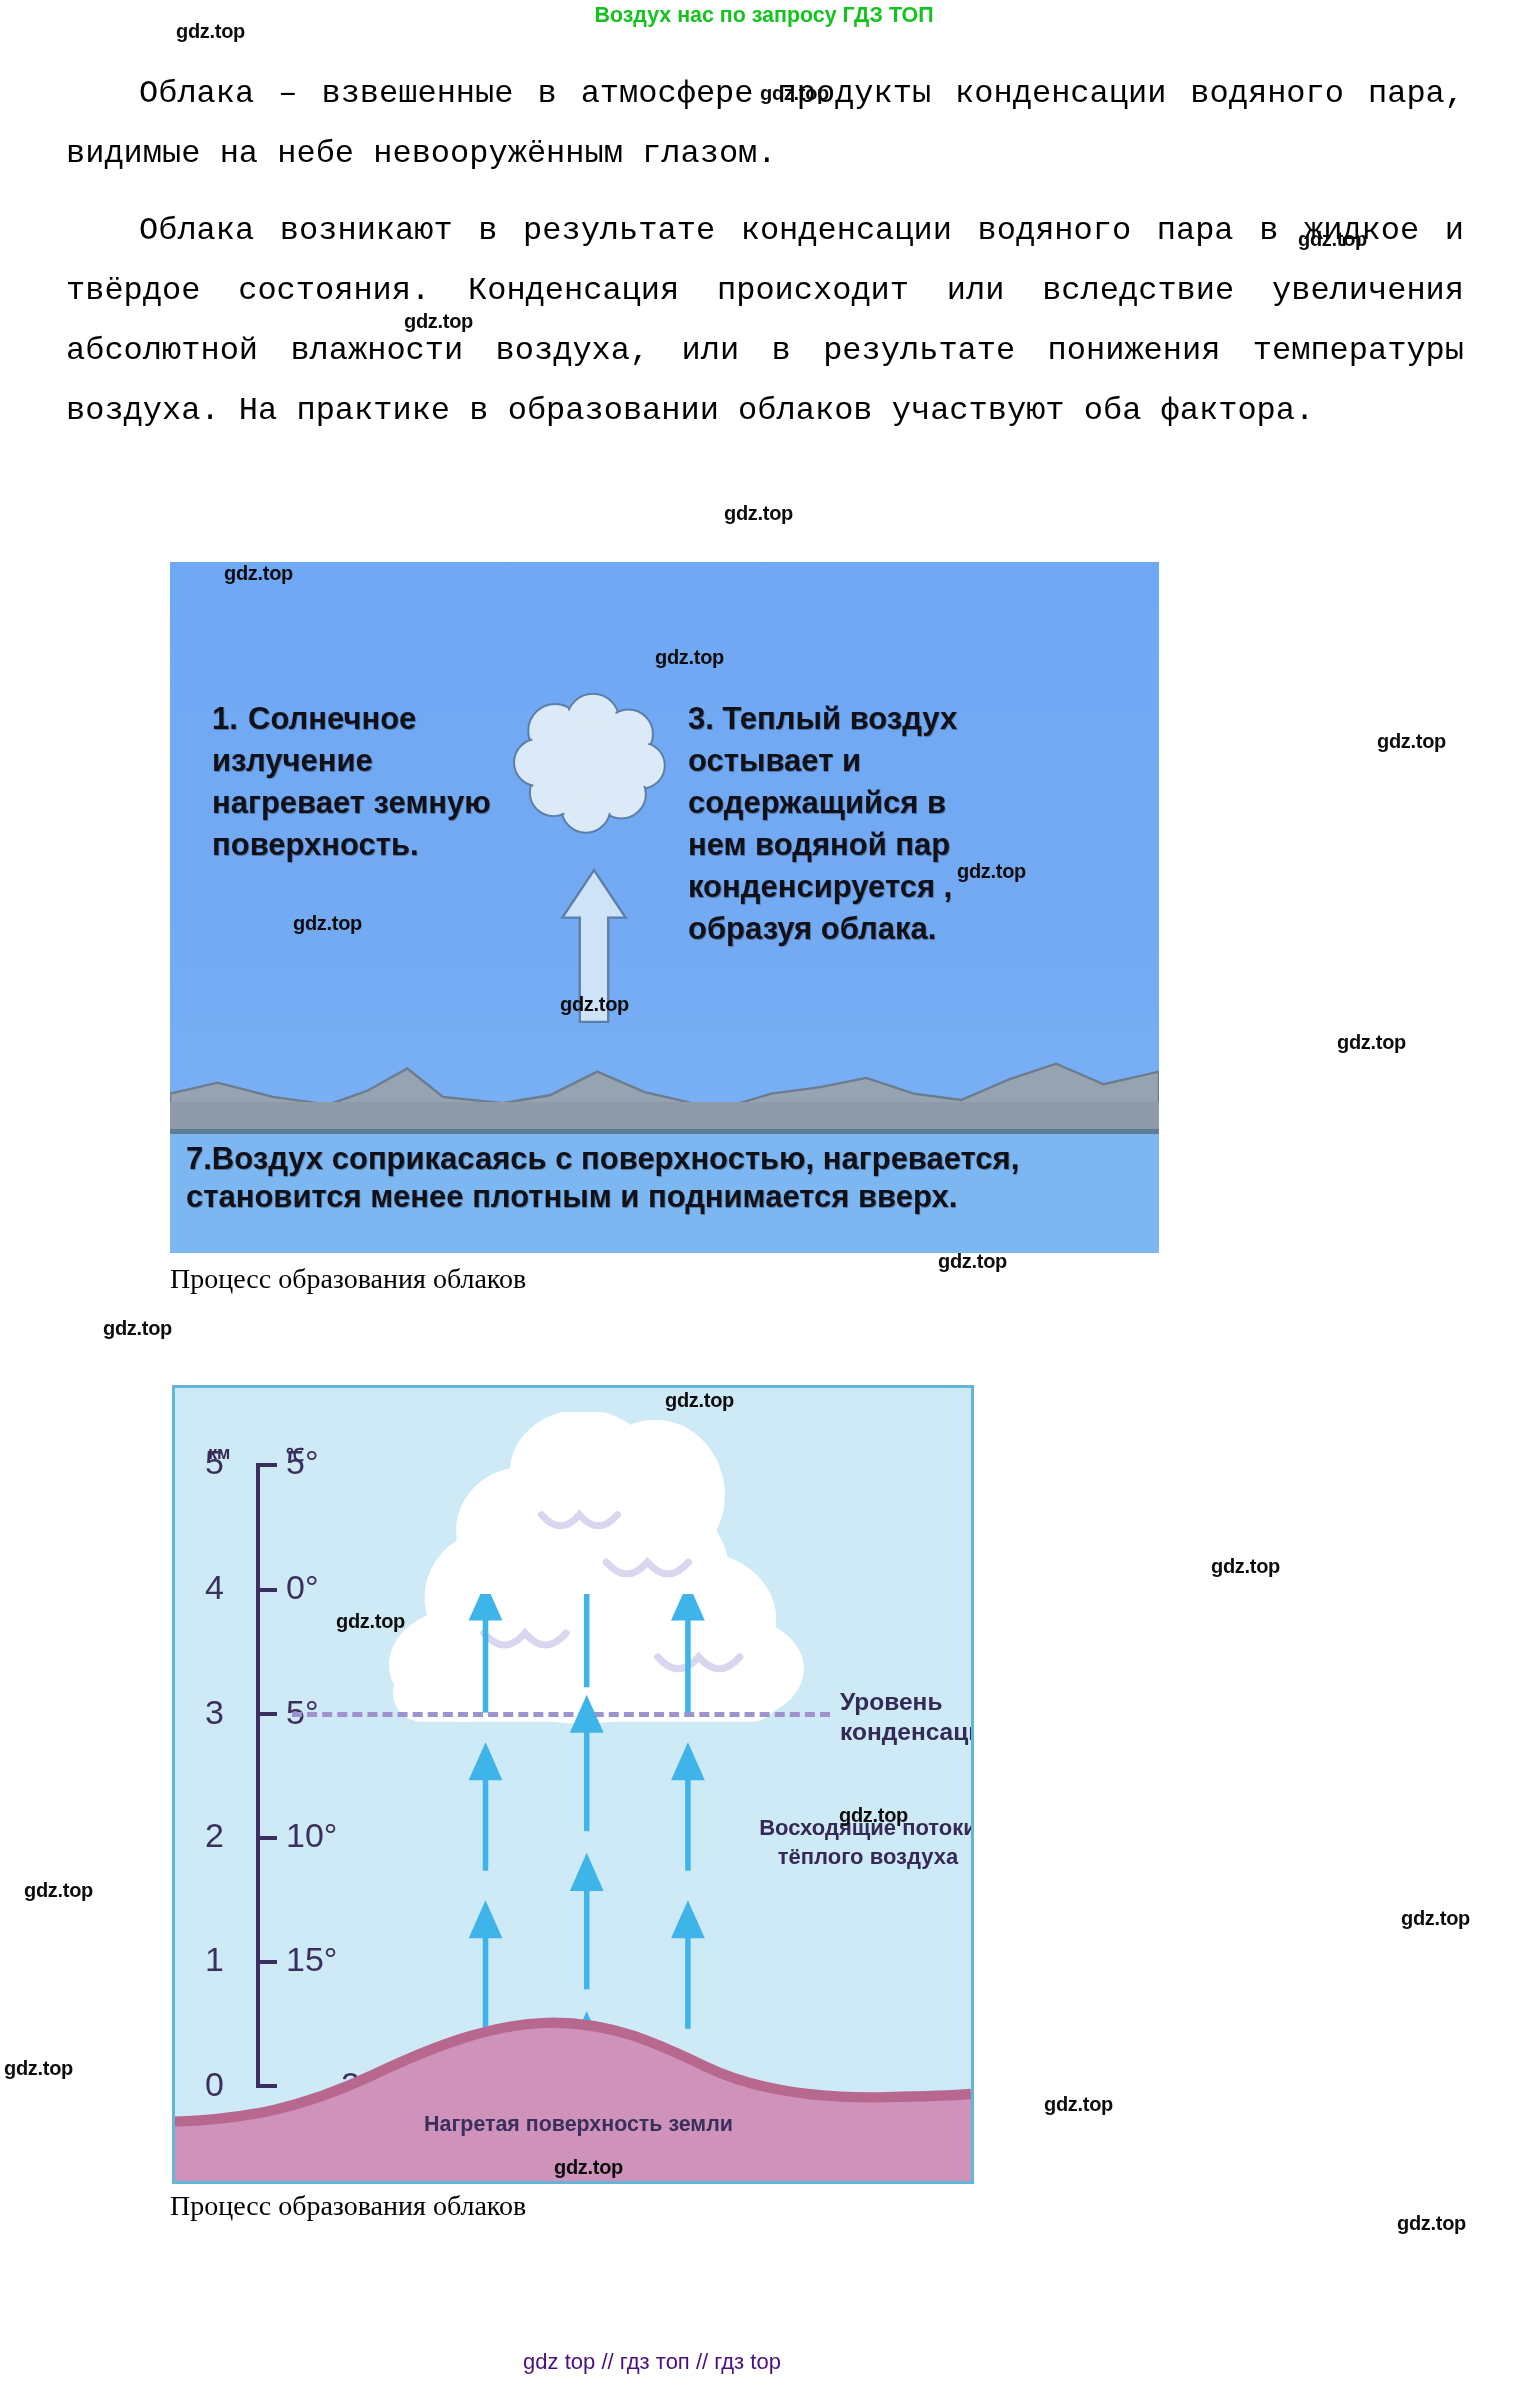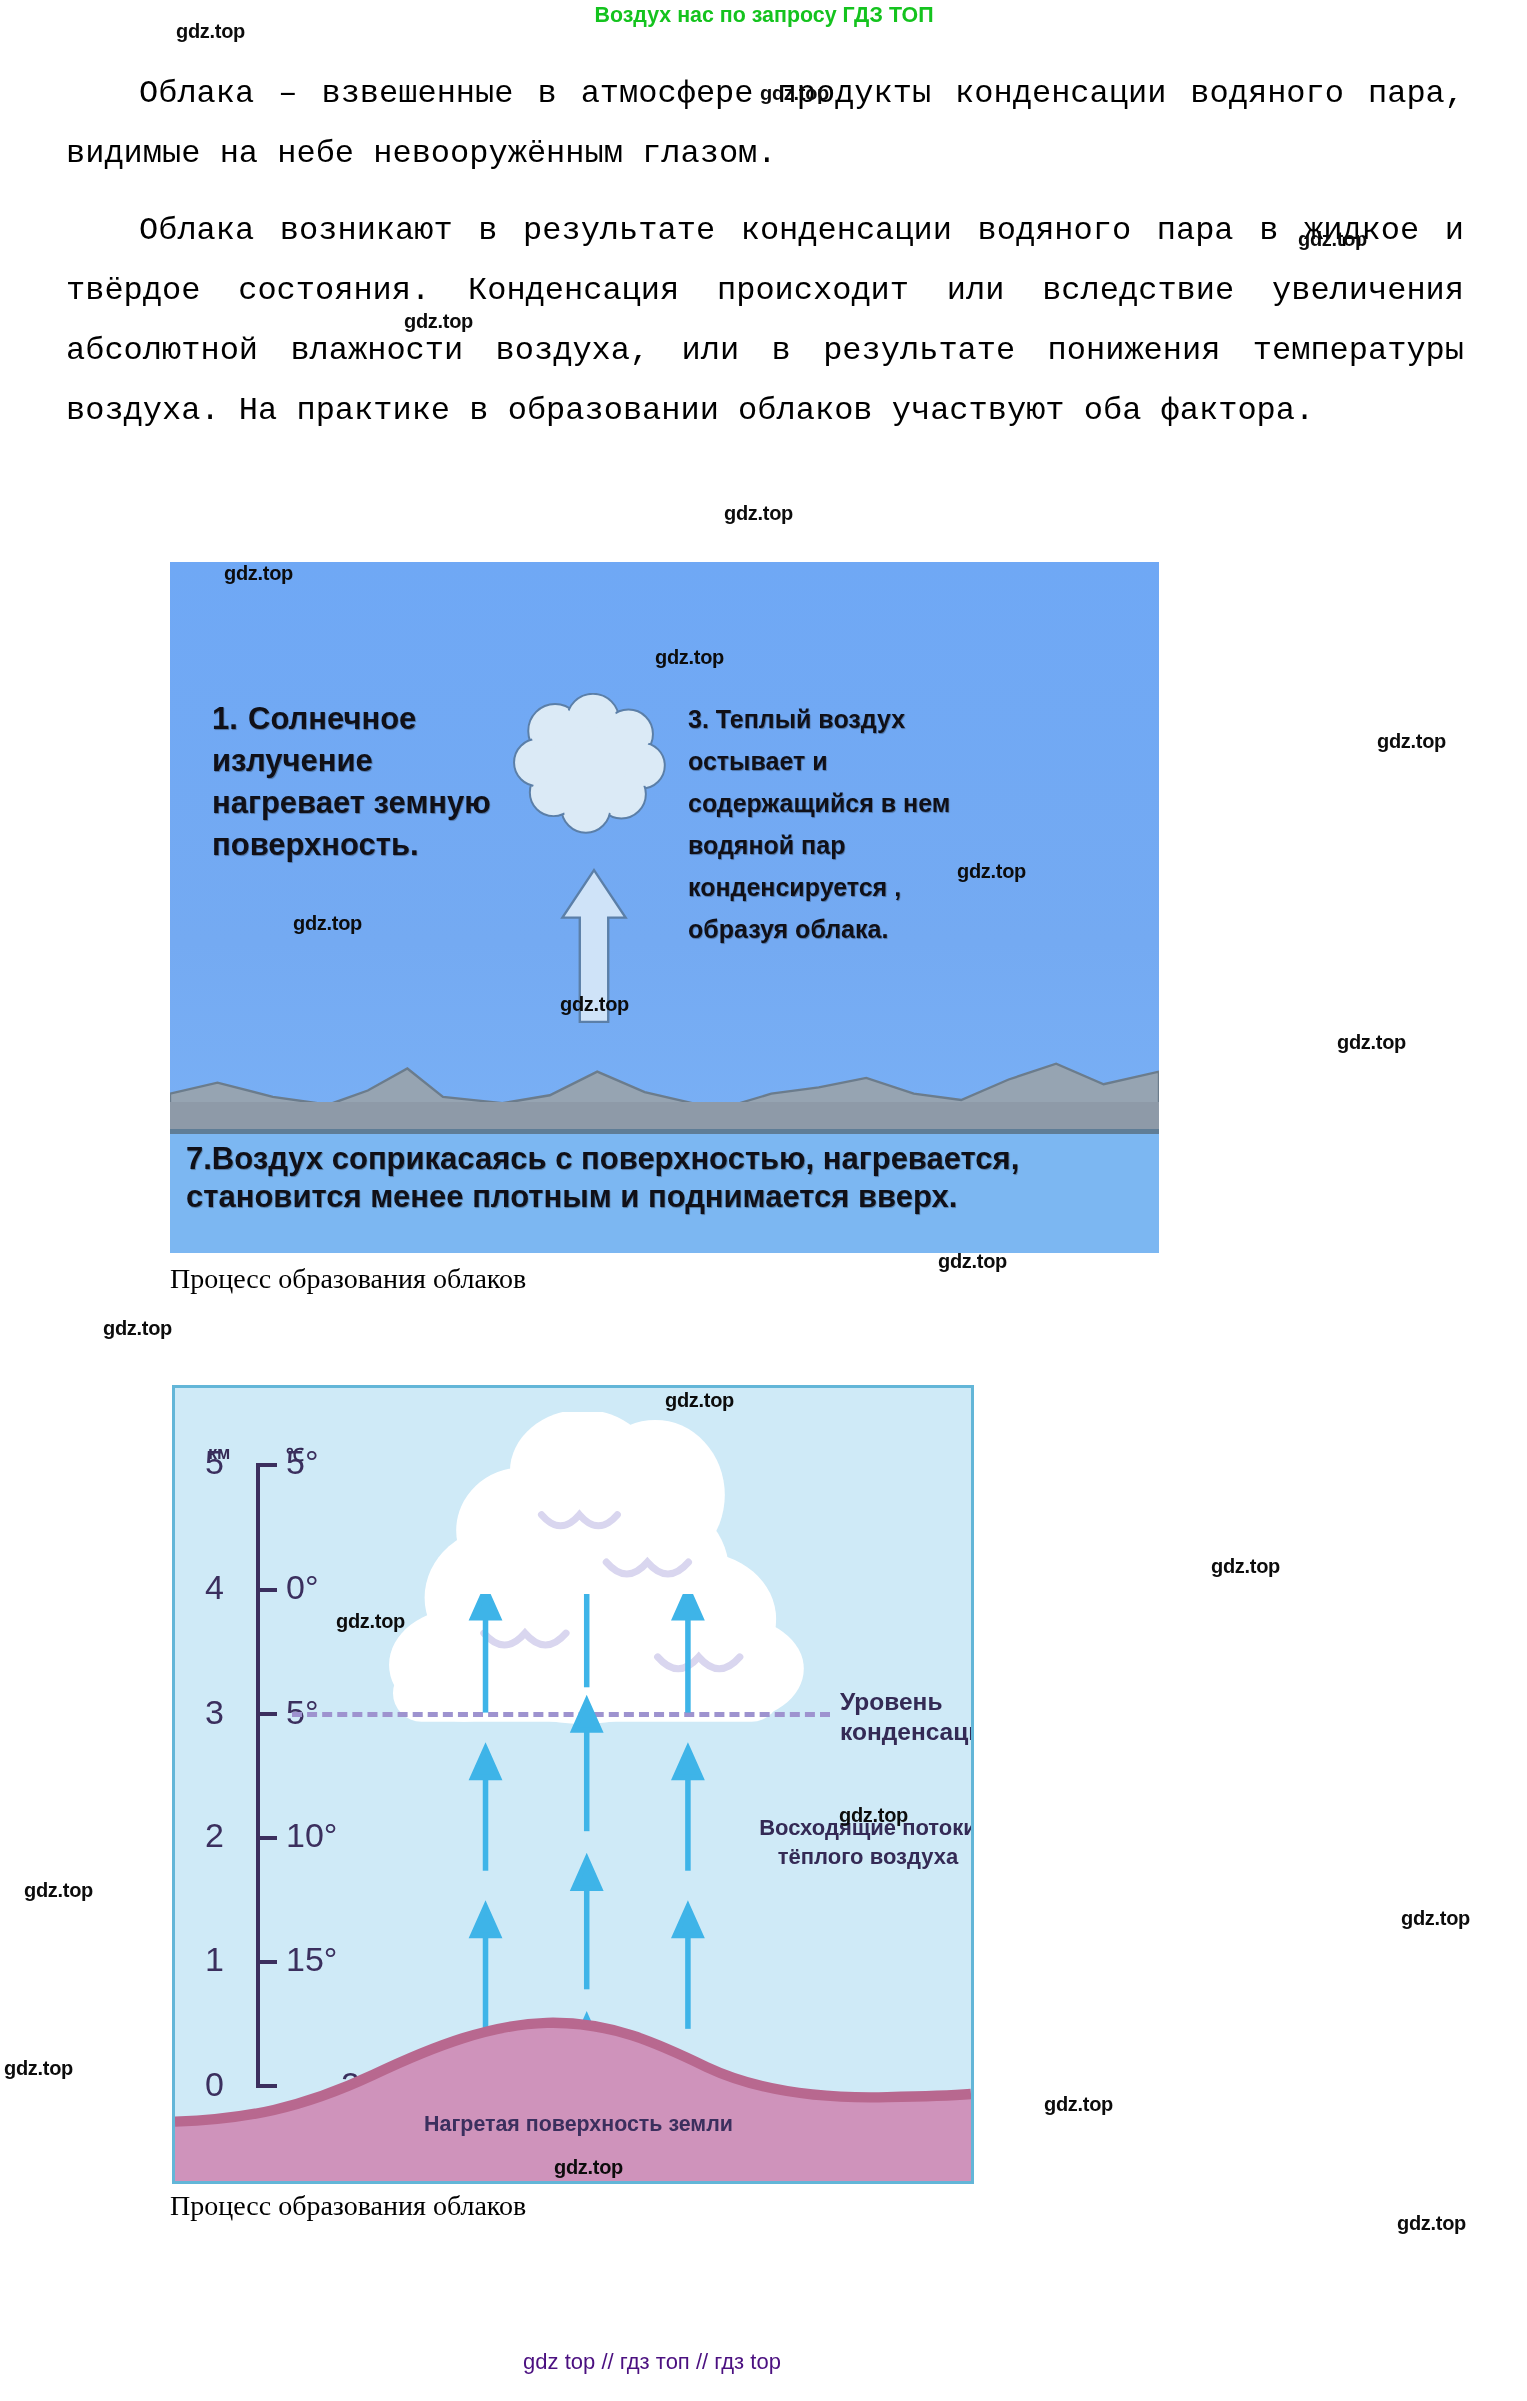--- a/index.html
+++ b/index.html
@@ -91,21 +91,21 @@
     font-weight:bold;font-size:31px;line-height:42px;
     color:#101018;
     text-shadow:0.8px 0.8px 0.8px rgba(0,0,0,.32);
     margin-left:14px;
   }
   .fig1 .col1 .num{display:inline-block;width:36px;}
   .fig1 .col3{
     position:absolute;
     left:518px;top:136px;width:285px;
     font-family:"Liberation Sans", sans-serif;
-    font-weight:bold;font-size:25px;line-height:42px;
+    font-weight:bold;font-size:31px;line-height:42px;
     color:#101018;
     text-shadow:0.8px 0.8px 0.8px rgba(0,0,0,.32);
   }
   
   .cloud1{position:absolute;left:336px;top:131px;width:170px;height:146px;}
   .cloud1 svg{display:block;}
   
   .uparrow1{position:absolute;left:389px;top:305px;width:70px;height:158px;}
   
   .mountband{

